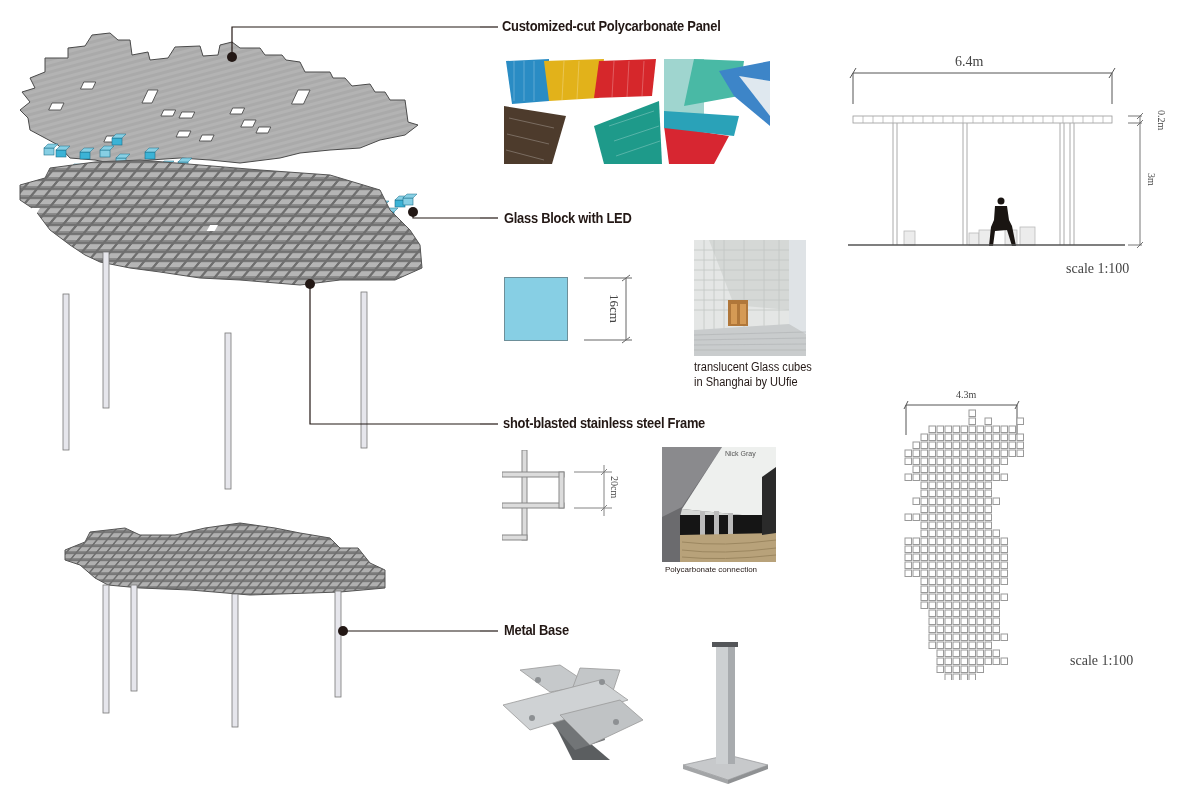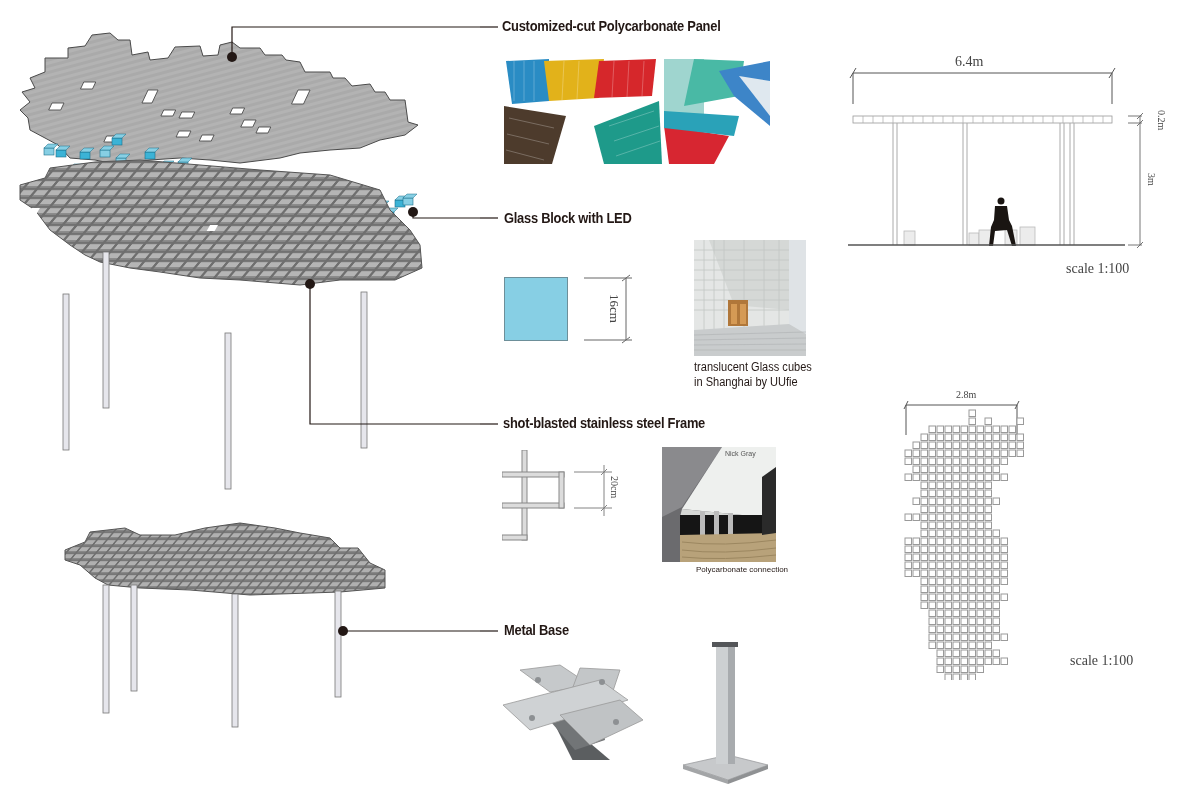--- a/index.html
+++ b/index.html
@@ -376,21 +376,21 @@
     <polygon points="18,88 114,86 114,115 18,115" fill="#b8a27a"></polygon>
     <g stroke="#9c8760" stroke-width="1" fill="none">
         <path d="M20,95 Q60,100 114,93"></path>
         <path d="M20,103 Q60,108 114,101"></path>
         <path d="M20,110 Q60,114 114,108"></path>
       </g>
     <polygon points="100,30 114,20 114,86 100,88" fill="#2a2a2a"></polygon>
   </svg>
   <div class="abs" style="left:63px;top:3px;font-size:7px;color:#555;white-space:nowrap">Nick Gray</div>
 </div>
-<div class="abs" style="left:696px;top:565px;font-size:8px;color:#231815;white-space:nowrap">Polycarbonate connection</div>
+<div class="abs" style="left:665px;top:565px;font-size:8px;color:#231815;white-space:nowrap">Polycarbonate connection</div>
 
 <div class="abs label" style="left:504px;top:621px">Metal Base</div>
 
 <svg class="abs" style="left:500px;top:660px" width="150" height="100">
   <polygon points="45,45 80,115 110,100" fill="#5b5e60"></polygon>
   <polygon points="45,55 75,90 105,80 100,50" fill="#727577"></polygon>
   <polygon points="20,10 60,5 90,25 50,32" fill="#c6c9cb" stroke="#999" stroke-width="0.8"></polygon>
   <polygon points="80,8 120,10 110,40 70,35" fill="#c3c6c8" stroke="#999" stroke-width="0.8"></polygon>
   <polygon points="3,45 100,20 128,40 30,70" fill="#cfd2d4" stroke="#999" stroke-width="0.8"></polygon>
   <polygon points="60,55 120,40 143,60 90,85" fill="#c0c3c5" stroke="#999" stroke-width="0.8"></polygon>
@@ -842,14 +842,14 @@
       <rect x="101" y="294" width="6.5" height="6.5" fill="#fff" stroke="#9a9a9a" stroke-width="1"></rect>
       <rect x="109" y="294" width="6.5" height="6.5" fill="#fff" stroke="#9a9a9a" stroke-width="1"></rect>
       <rect x="85" y="302" width="6.5" height="6.5" fill="#fff" stroke="#9a9a9a" stroke-width="1"></rect>
       <rect x="93" y="302" width="6.5" height="6.5" fill="#fff" stroke="#9a9a9a" stroke-width="1"></rect>
       <rect x="101" y="302" width="6.5" height="6.5" fill="#fff" stroke="#9a9a9a" stroke-width="1"></rect>
       <rect x="85" y="310" width="6.5" height="6.5" fill="#fff" stroke="#9a9a9a" stroke-width="1"></rect>
       <rect x="93" y="310" width="6.5" height="6.5" fill="#fff" stroke="#9a9a9a" stroke-width="1"></rect>
       <rect x="101" y="310" width="6.5" height="6.5" fill="#fff" stroke="#9a9a9a" stroke-width="1"></rect>
     </g>
 </svg>
-<div class="abs serif" style="left:956px;top:389px;font-size:10px;white-space:nowrap">2.8m</div>
+<div class="abs serif" style="left:956px;top:389px;font-size:10px;white-space:nowrap">4.3m</div>
 <div class="abs serif" style="left:1070px;top:653px;font-size:14px;white-space:nowrap">scale 1:100</div>
 
 </body></html>

